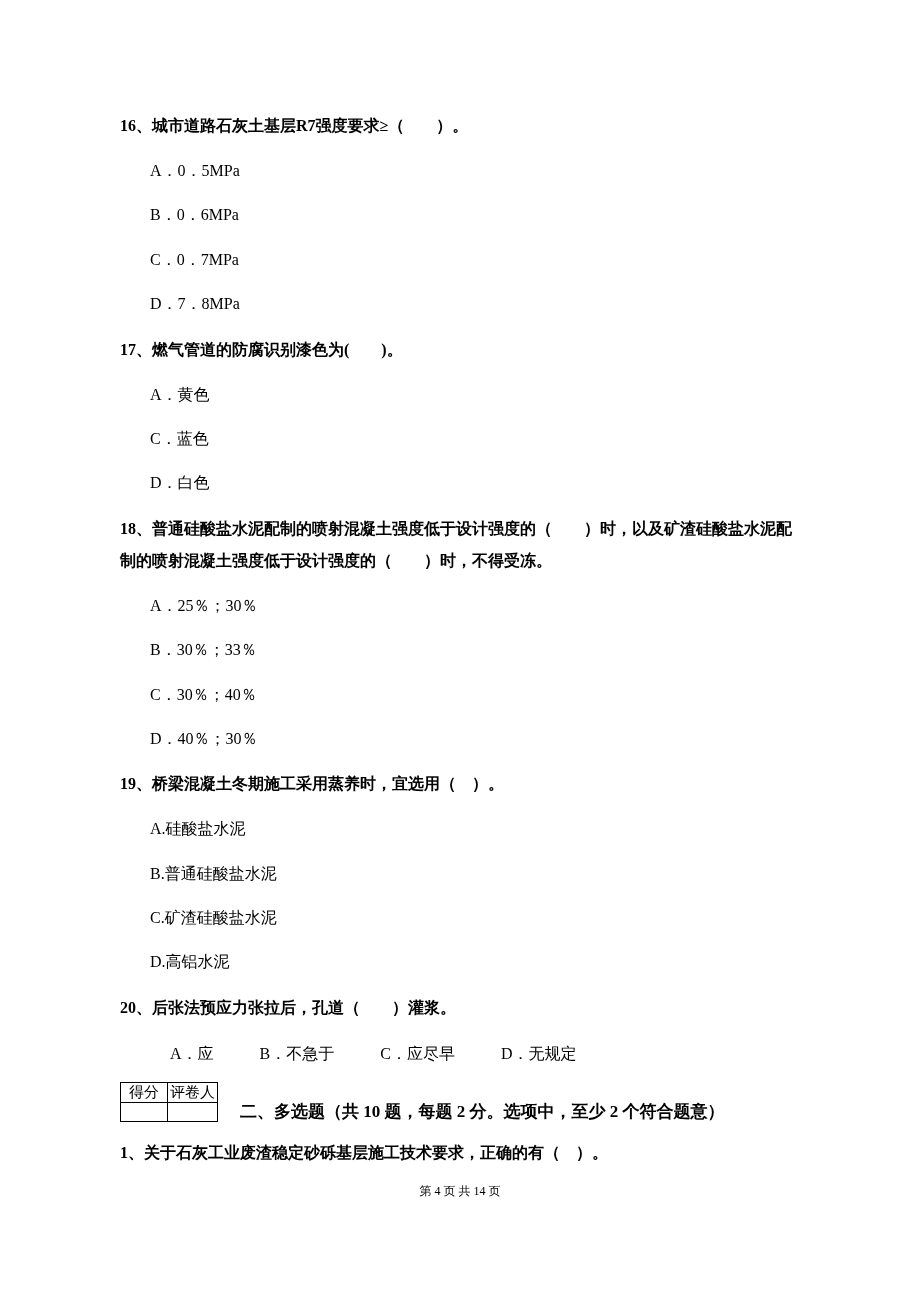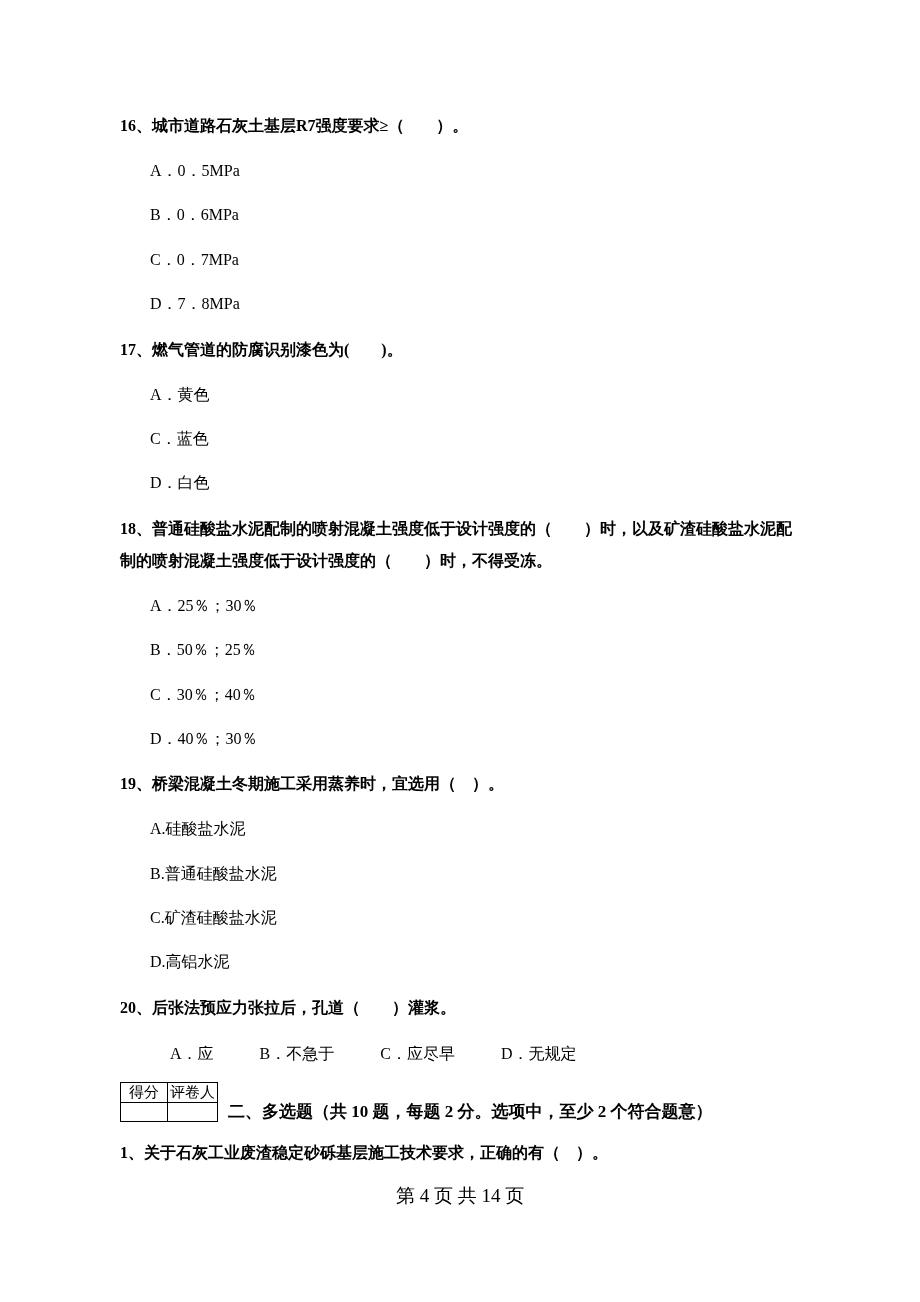--- a/index.html
+++ b/index.html
@@ -30,21 +30,21 @@
   .inline-options {
     margin: 0 0 10px 50px;
   }
   .inline-options span {
     display: inline-block;
     margin-right: 42px;
   }
   .score-table {
     border-collapse: collapse;
     float: left;
-    margin-right: 10px;
+    margin-right: 22px;
     padding-left: 30px;
   }
   .score-table td {
     border: 1px solid #000;
     font-size: 15px;
     text-align: center;
     padding: 0 2px;
     height: 18px;
     min-width: 42px;
   }
@@ -59,21 +59,21 @@
     display: inline-block;
     margin-top: 18px;
   }
   .clearfix::after {
     content: "";
     display: block;
     clear: both;
   }
   .footer {
     text-align: center;
-    font-size: 19px;
+    font-size: 12px;
     margin-top: 8px;
   }
 </style>
 </head>
 <body>
 
 <div class="page">
 
   <div class="question">
     <p class="q-text"><span>16、</span><span>城市道路石灰土基层R7强度要求≥（　　）。</span></p>
@@ -86,21 +86,21 @@
   <div class="question">
     <p class="q-text"><span>17、</span><span>燃气管道的防腐识别漆色为(　　)。</span></p>
     <p class="option">A．黄色</p>
     <p class="option">C．蓝色</p>
     <p class="option">D．白色</p>
   </div>
 
   <div class="question">
     <p class="q-text"><span>18、</span><span>普通硅酸盐水泥配制的喷射混凝土强度低于设计强度的（　　）时，以及矿渣硅酸盐水泥配制的喷射混凝土强度低于设计强度的（　　）时，不得受冻。</span></p>
     <p class="option">A．25％；30％</p>
-    <p class="option">B．50％；25％</p>
+    <p class="option">B．30％；33％</p>
     <p class="option">C．30％；40％</p>
     <p class="option">D．40％；30％</p>
   </div>
 
   <div class="question">
     <p class="q-text"><span>19、</span><span>桥梁混凝土冬期施工采用蒸养时，宜选用（　）。</span></p>
     <p class="option">A.硅酸盐水泥</p>
     <p class="option">B.普通硅酸盐水泥</p>
     <p class="option">C.矿渣硅酸盐水泥</p>
     <p class="option">D.高铝水泥</p>

